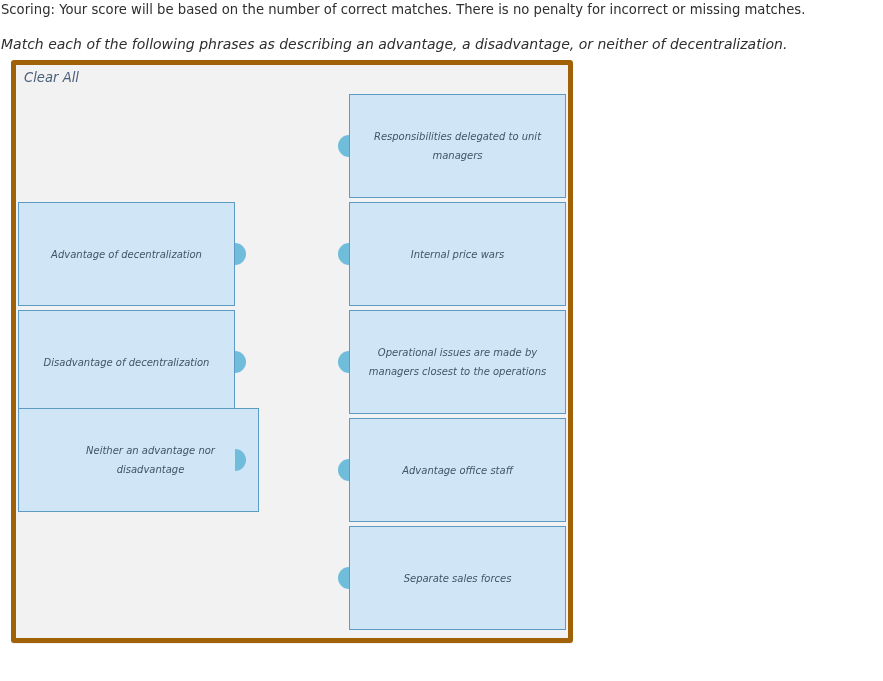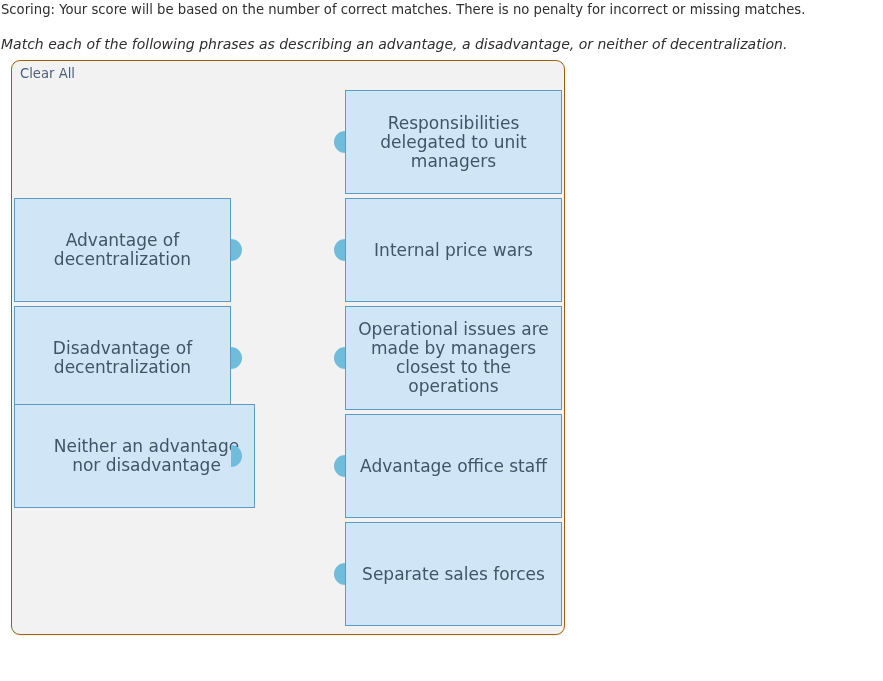--- a/index.html
+++ b/index.html
@@ -42,23 +42,24 @@
   }
 
   
   .match-panel {
     position: absolute;
     left: 11px;
     top: 60px;
     width: 552px;
     height: 573px;
     background: #f2f2f2;
-    border: 1px solid #a16207;
-    border-radius: 9px;
+    border: 5px solid #a16207;
+    border-radius: 3px;
     box-shadow: 0 1px 1px rgba(0,0,0,0.06);
+    font-style: italic;
   }
 
   .clear-all {
     position: absolute;
     left: 5px;
     top: 4px;
     font-size: 13.2px;
     line-height: 18px;
     color: #4a5f7a;
     cursor: pointer;
@@ -81,21 +82,21 @@
     background: #d0e6f6;
     border: 1px solid #5c9cc4;
     box-sizing: content-box;
     display: flex;
     align-items: center;
     justify-content: center;
     text-align: center;
     cursor: pointer;
   }
   .card-text {
-    font-size: 17px;
+    font-size: 10px;
     line-height: 19px;
     color: #3f5668;
     padding: 0 10px;
   }
 
   
   .nub {
     position: absolute;
     top: 50%;
     width: 11px;

